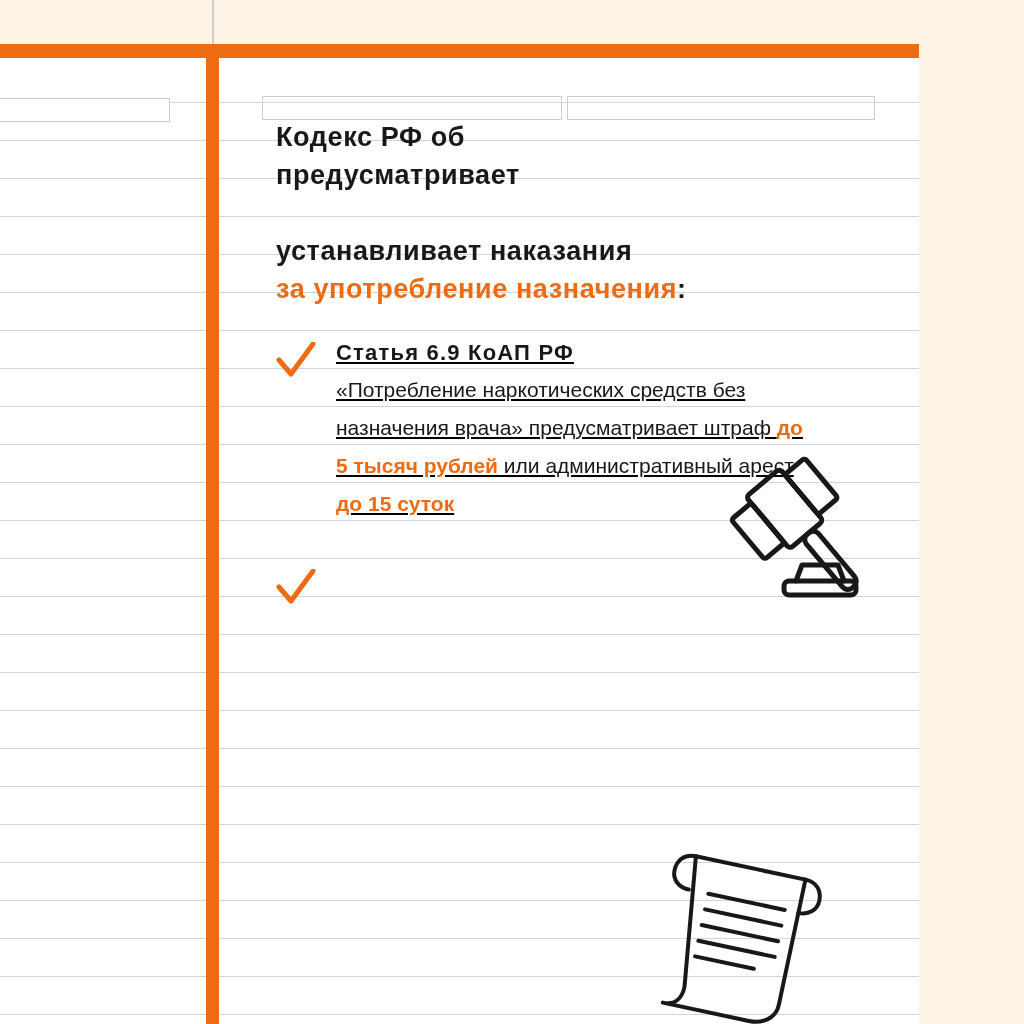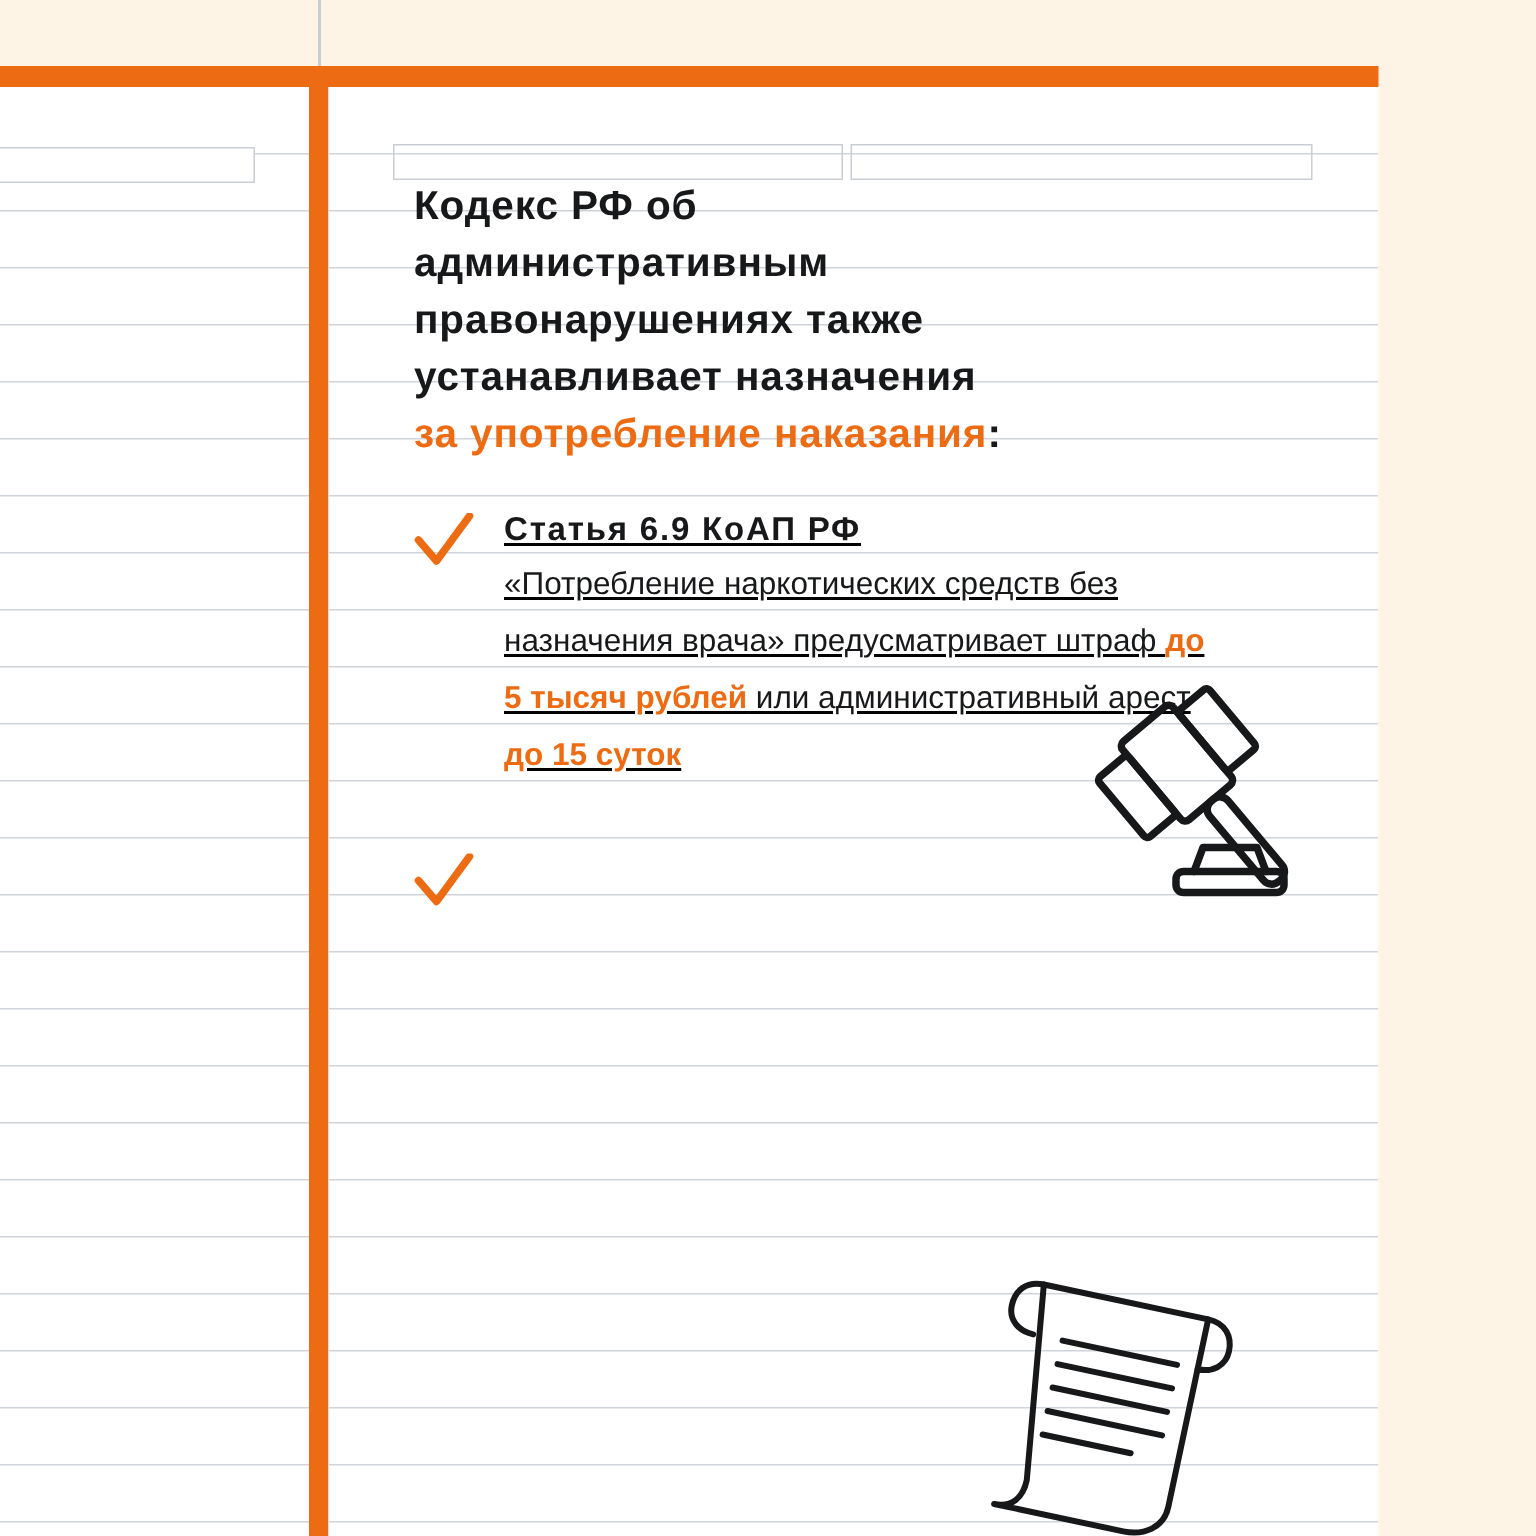--- a/index.html
+++ b/index.html
@@ -282,24 +282,24 @@
         <div class="line" style="top: 918px;"></div>
         <div class="line" style="top: 956px;"></div>
       </div>
     <div class="hdr-box a"></div>
     <div class="hdr-box b"></div>
 
     <div class="content">
 
       <div class="title">
         <span>Кодекс РФ об</span><br>
-        <span>административным</span><br>
-        <span>правонарушениях также</span><br>
-        <span>устанавливает назначения</span><br>
-        <span class="accent">за употребление наказания</span><span class="tail">:</span>
+        <span>предусматривает</span><br>
+        <br>
+        <span>устанавливает наказания</span><br>
+        <span class="accent">за употребление назначения</span><span class="tail">:</span>
       </div>
 
       <div class="items" id="items">
 
         <div class="item">
           <span class="check">
             <svg viewBox="0 0 40 38" width="40" height="38" aria-hidden="true">
               <path d="M3 18 L15 32 L37 2" fill="none" stroke="#ed6b12" stroke-width="5" stroke-linecap="round" stroke-linejoin="round"></path>
             </svg>
           </span>

